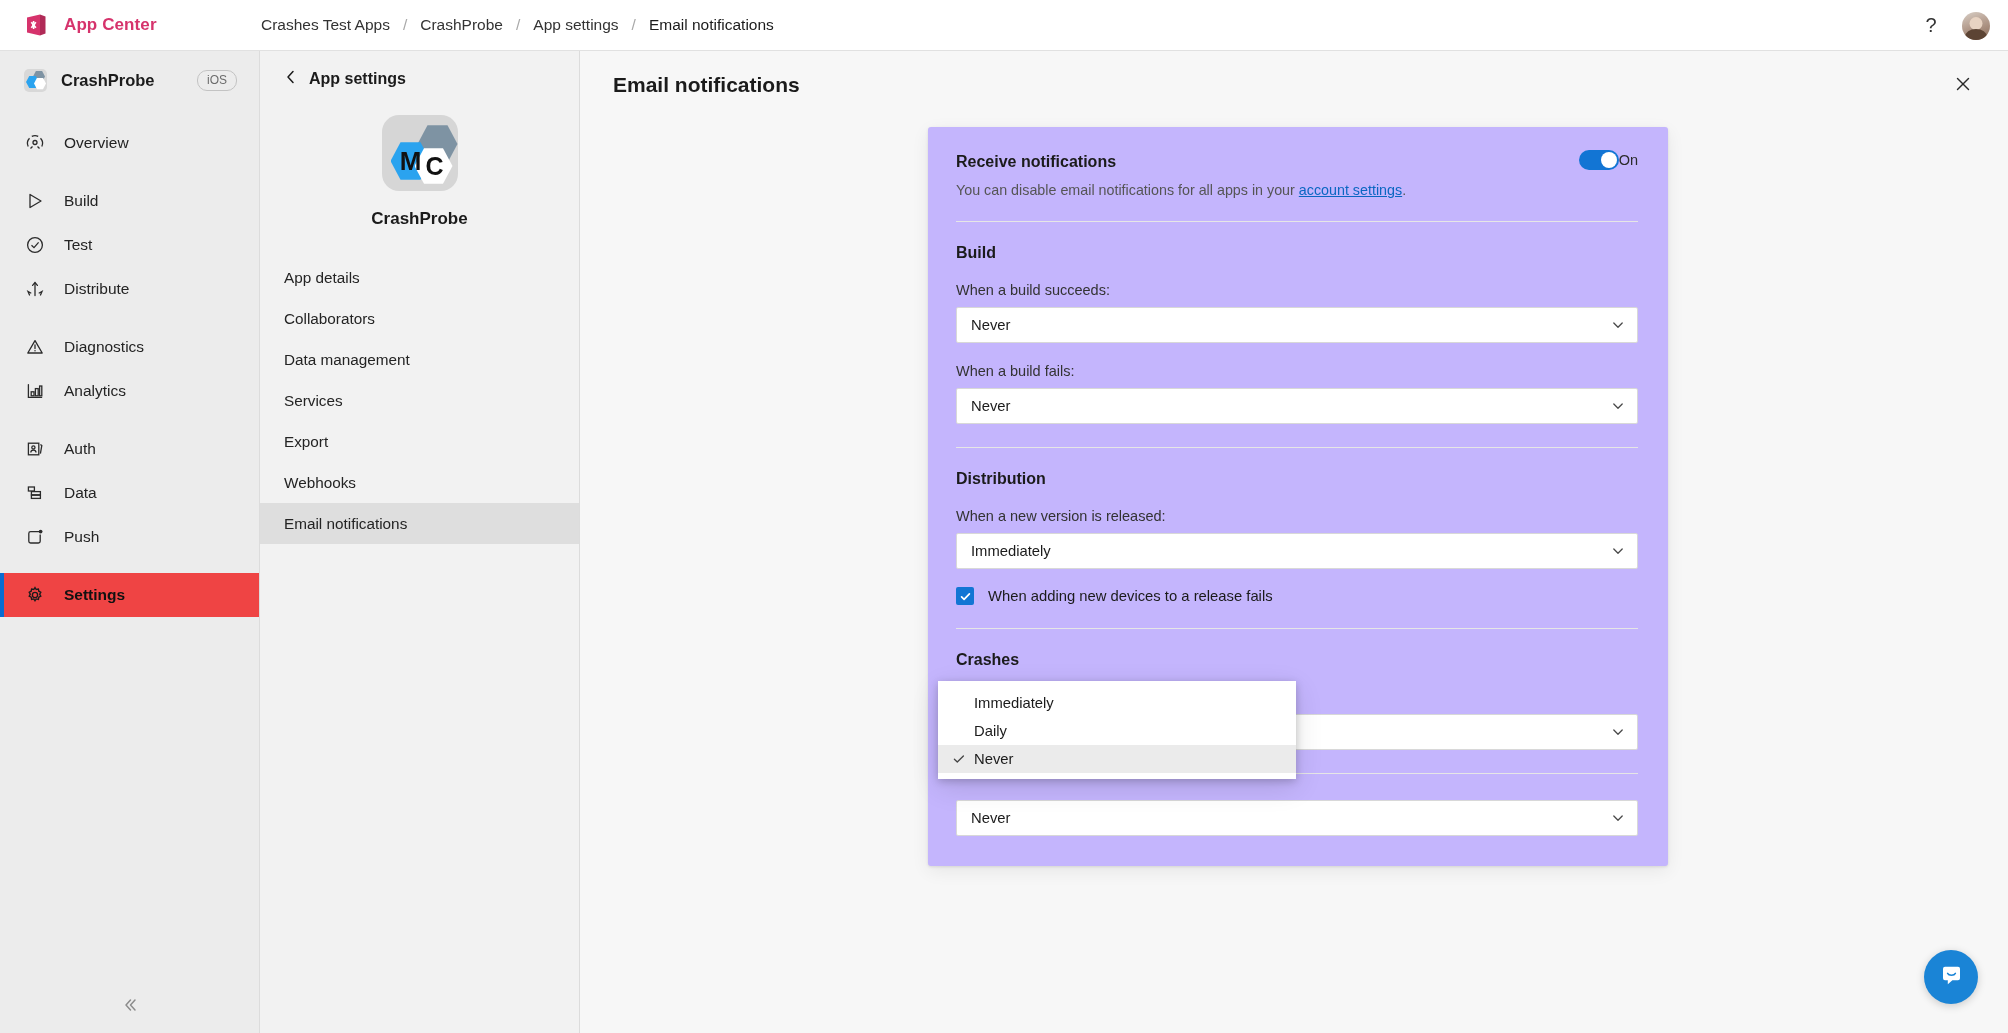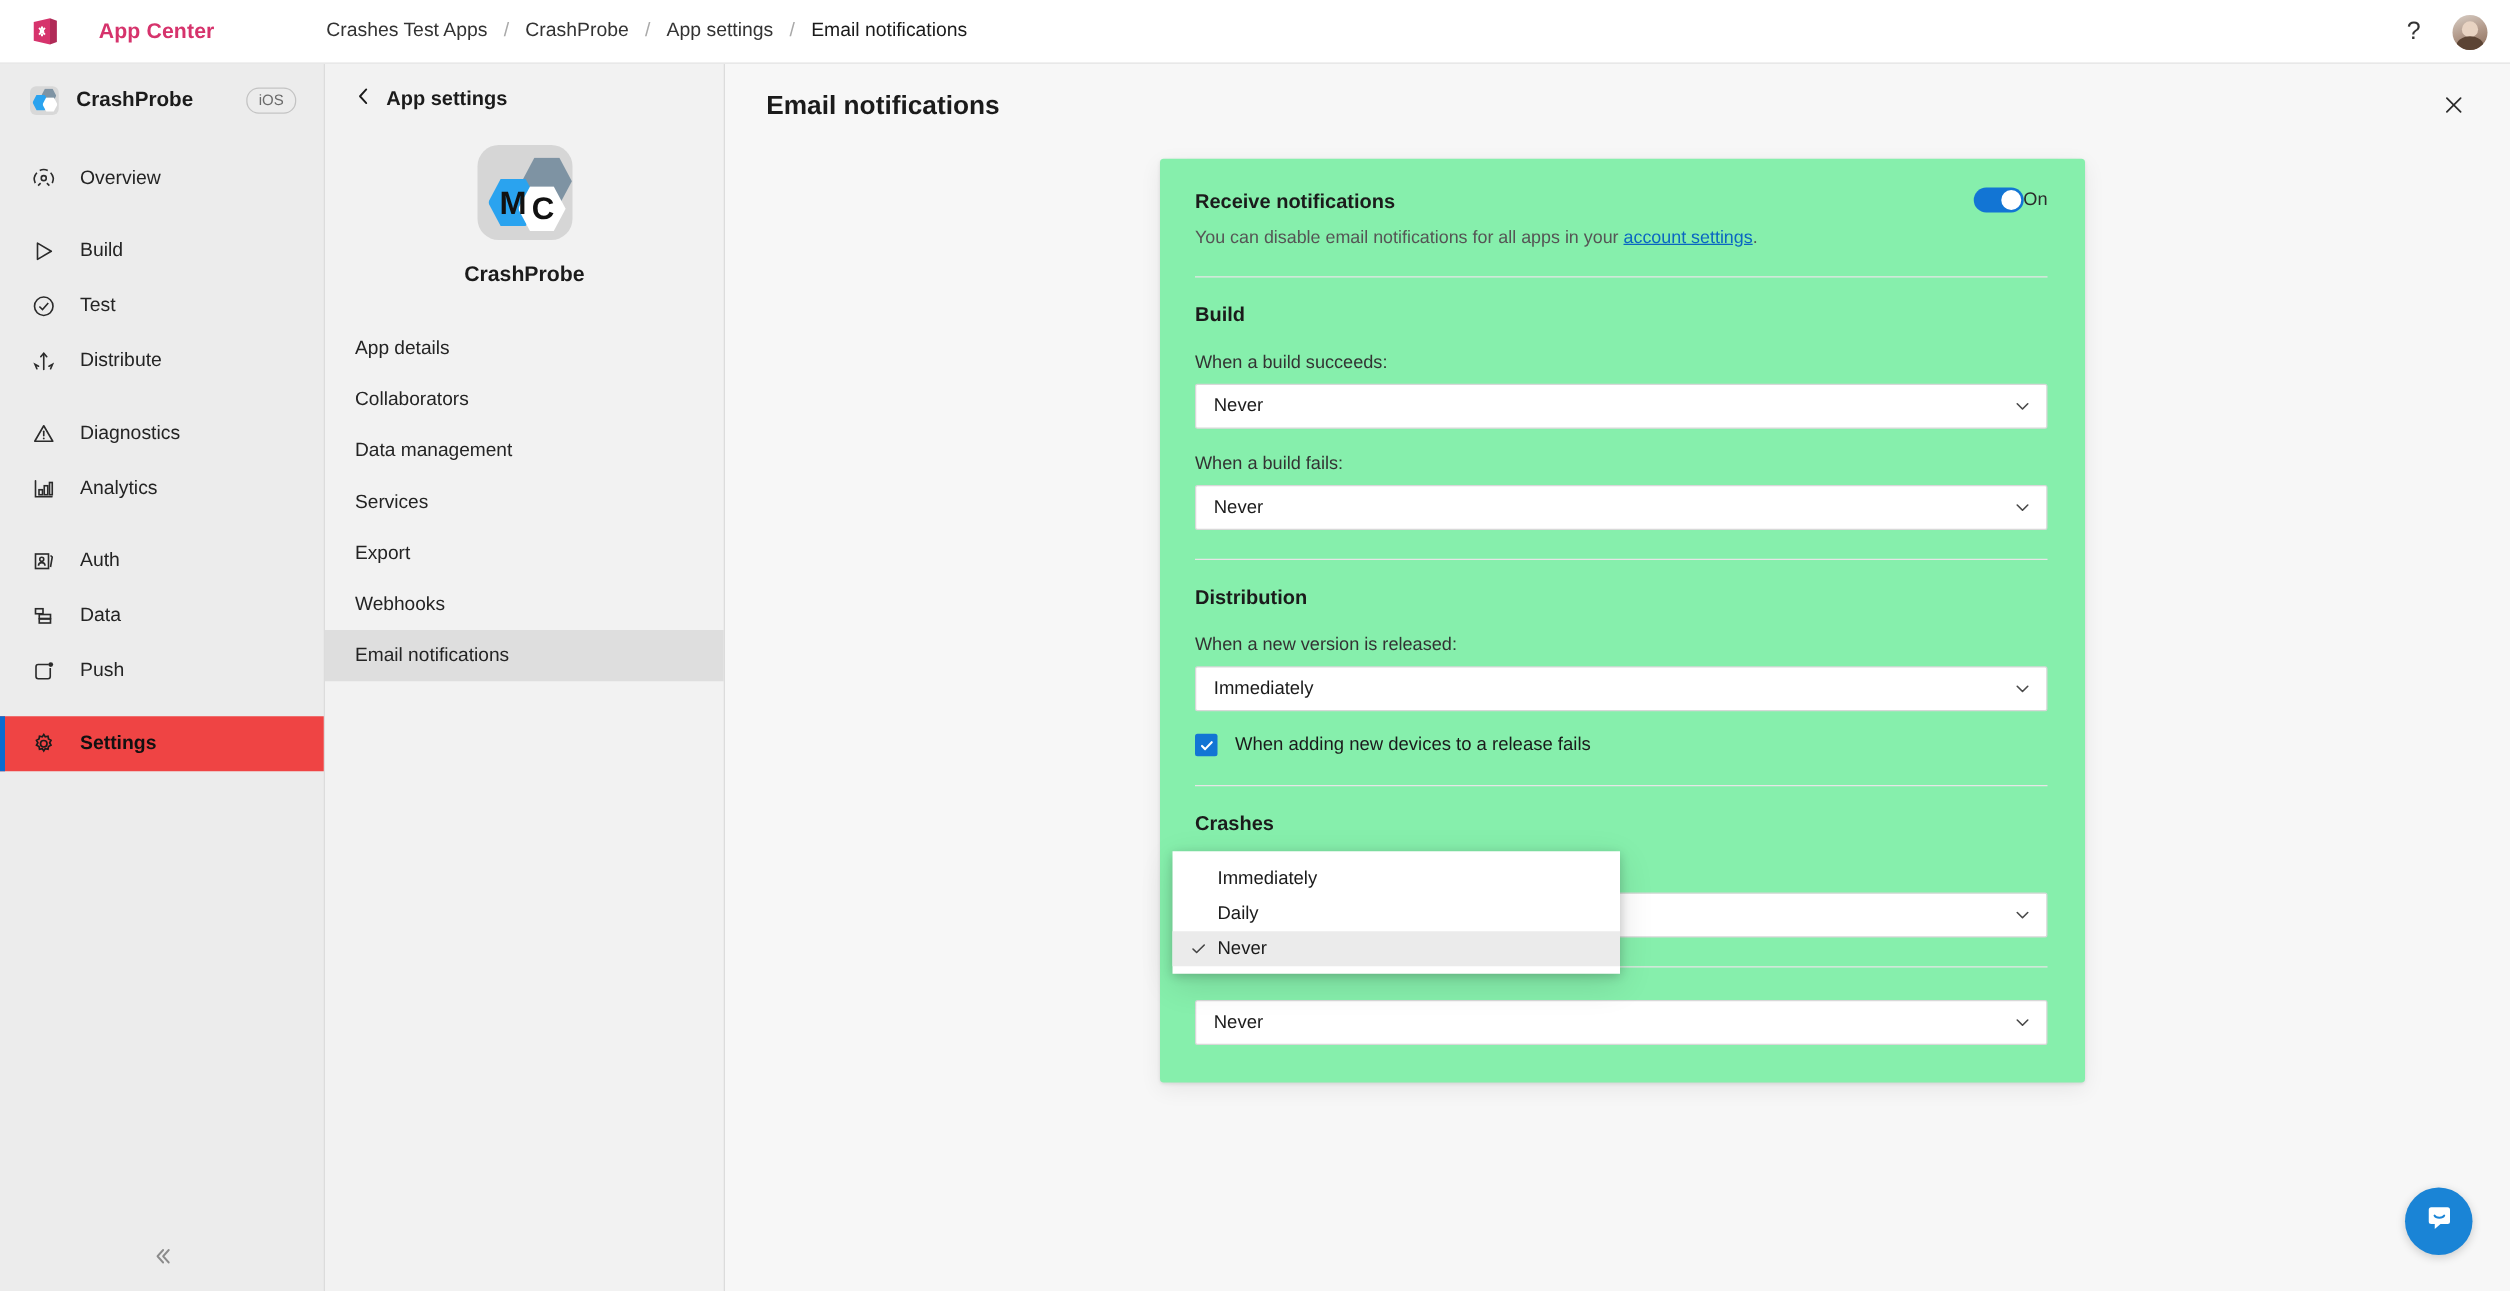--- a/index.html
+++ b/index.html
@@ -11,21 +11,21 @@
     -webkit-font-smoothing: antialiased;
   }
   #app { position: relative; width: 2008px; height: 1033px; }
 
   
   .topbar {
     position: absolute; top: 0; left: 0; width: 2008px; height: 51px;
     background: #ffffff; border-bottom: 1px solid #e1e1e1;
     display: flex; align-items: center; z-index: 40;
   }
-  .brand { display: flex; align-items: center; gap: 29px; width: 260px; padding-left: 24px; text-align: right; }
+  .brand { display: flex; align-items: center; gap: 14px; width: 260px; padding-left: 24px; text-align: right; }
   .brand-logo { width: 26px; height: 26px; position: relative; }
   .brand-name { font-size: 17px; font-weight: 700; color: #d6336c; letter-spacing: .1px; }
   .crumbs { display: flex; align-items: center; gap: 0px; font-size: 15.5px; color: #3b3b3b; margin-left: 1px; }
   .crumb { color: #333; text-decoration: none; white-space: nowrap; }
   .crumb.last { color: #1b1b1b; }
   .crumb-sep { color: #a9a9a9; padding: 0 13px; }
   .topbar-right { position: absolute; right: 18px; top: 0; height: 51px; display: flex; align-items: center; gap: 18px; }
   .help-icon { width: 26px; height: 26px; display: flex; align-items: center; justify-content: center;
     font-size: 20px; color: #333; cursor: pointer; }
   .avatar { width: 28px; height: 28px; border-radius: 50%; overflow: hidden; position: relative;
@@ -89,21 +89,21 @@
   .sp-item.active { background: #dedede; }
 
   
   .main { position: absolute; left: 580px; top: 51px; right: 0; bottom: 0; background: #f7f7f7; overflow: hidden; }
   .main-title { position: absolute; left: 33px; top: 22px; font-size: 21px; font-weight: 700; color: #1b1b1b; }
   .close-btn { position: absolute; right: 31px; top: 21px; width: 28px; height: 28px; cursor: pointer;
     display: flex; align-items: center; justify-content: center; color: #2b2b2b; }
 
   .card {
     position: absolute; left: 348px; top: 76px; width: 740px; min-height: 645px;
-    background: #86efac; border-radius: 3px;
+    background: #c4b5fd; border-radius: 3px;
     box-shadow: 0 1px 3px rgba(0,0,0,.10), 0 5px 18px rgba(0,0,0,.07);
     padding: 26px 30px 30px 28px;
   }
   .recv-row { display: flex; align-items: flex-start; justify-content: space-between; }
   .recv-title { font-size: 16px; font-weight: 700; color: #1b1b1b; }
   .recv-sub { margin-top: 11px; font-size: 14.3px; color: #555; }
   .recv-sub a { color: #0a66c2; }
   .toggle-wrap { display: flex; align-items: center; margin-top: -3px; }
   .toggle { width: 40px; height: 20px; border-radius: 11px; background: #1275d4; position: relative; cursor: pointer; }
   .toggle .knob { position: absolute; right: 2px; top: 2px; width: 16px; height: 16px; border-radius: 50%; background: #fff; }

